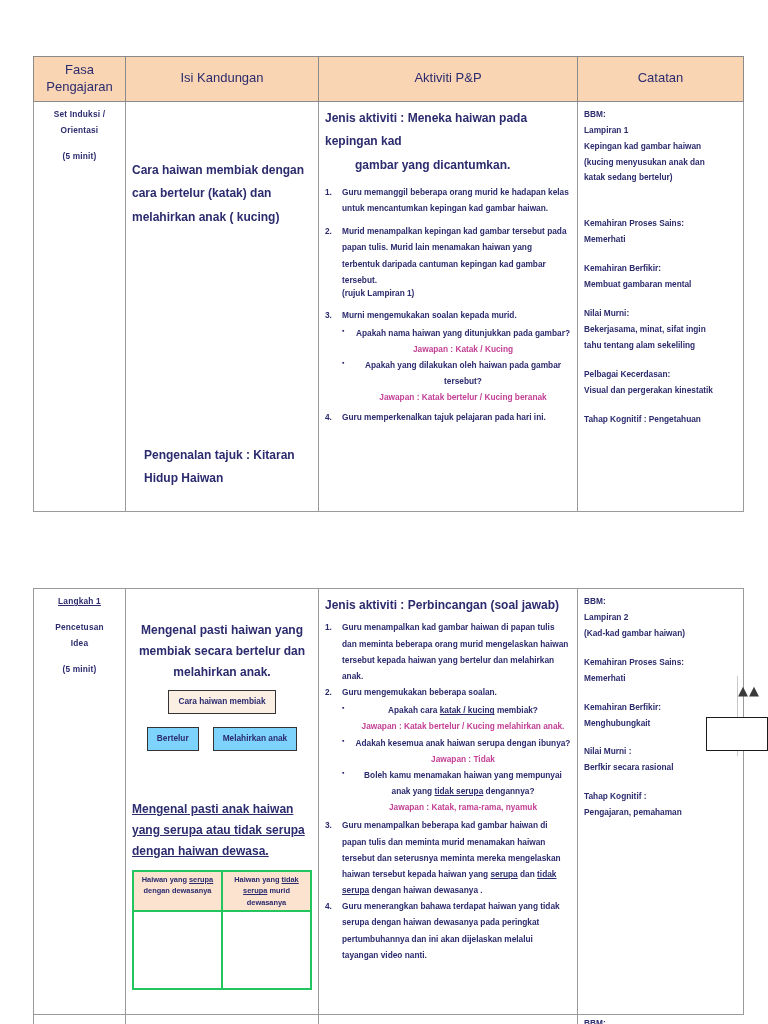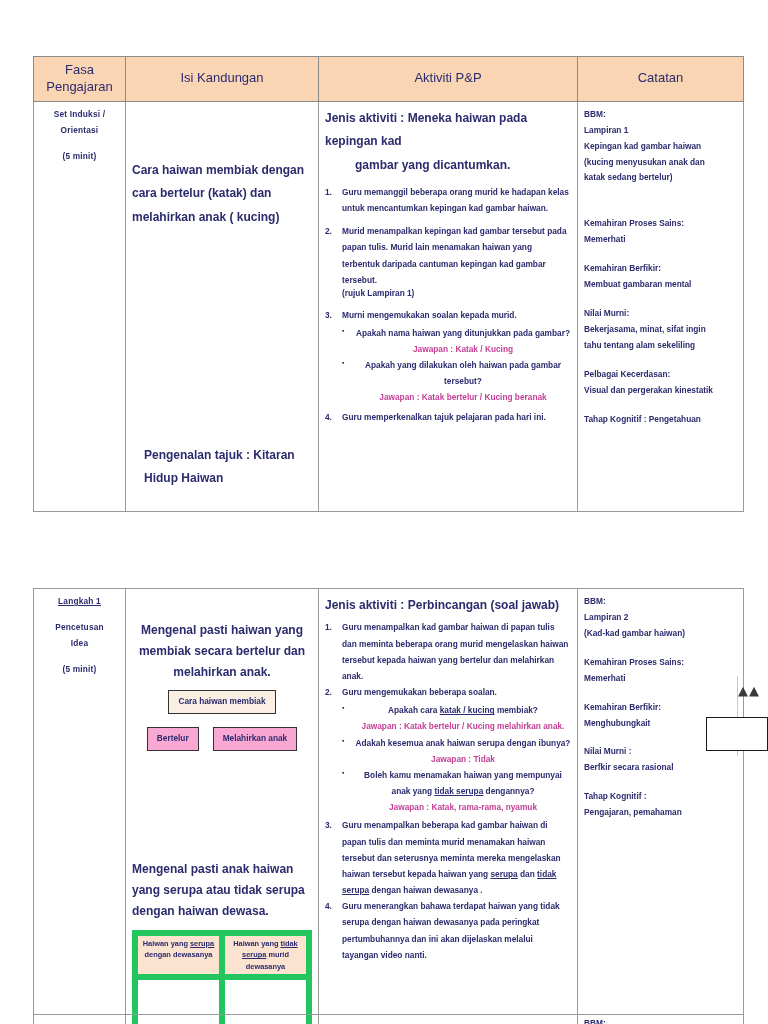--- a/index.html
+++ b/index.html
@@ -98,32 +98,32 @@
   .fbox {
     border: 1px solid #333;
     background: #fbeee3;
     font-size: 8.3px;
     font-weight: bold;
     padding: 3px 9px;
     text-align: center;
     white-space: nowrap;
     color:#2b2b6e;
   }
-  .fbox.blue { background: #f9a8d4; }
+  .fbox.blue { background: #7dd3fc; }
   .flow .row2 { margin-top: 13px; }
 
   
   table.mini {
     width: 100%;
     border-collapse: collapse;
     table-layout: fixed;
     margin-top: 8px;
   }
   table.mini td {
-    border: 6px solid #22c55e;
+    border: 2px solid #22c55e;
     font-size: 7.4px;
     font-weight: bold;
     line-height: 1.55;
     text-align: center;
     padding: 2px 3px;
     color:#2b2b6e;
     vertical-align: top;
   }
   table.mini td.h { background: #fbe3d0; }
   table.mini td.body { height: 78px; background:#fff; }
@@ -276,21 +276,21 @@
         <div class="flow">
           <div class="row">
             <div class="fbox">Cara haiwan membiak</div>
           </div>
           <div class="row row2">
             <div class="fbox blue">Bertelur</div>
             <div class="fbox blue">Melahirkan anak</div>
           </div>
         </div>
 
-        <div class="blk tight" style="margin-top:108px;">Mengenal pasti anak haiwan yang serupa atau tidak serupa dengan haiwan dewasa.</div>
+        <div class="blk tight" style="margin-top:48px;text-decoration:underline;">Mengenal pasti anak haiwan yang serupa atau tidak serupa dengan haiwan dewasa.</div>
 
         <table class="mini">
           <tbody>
                 <tr>
             <td class="h">
               <span>Haiwan yang </span><span class="u">serupa</span><br>
               <span>dengan dewasanya</span>
             </td>
             <td class="h">
               <span>Haiwan yang </span><span class="u">tidak</span><br>

